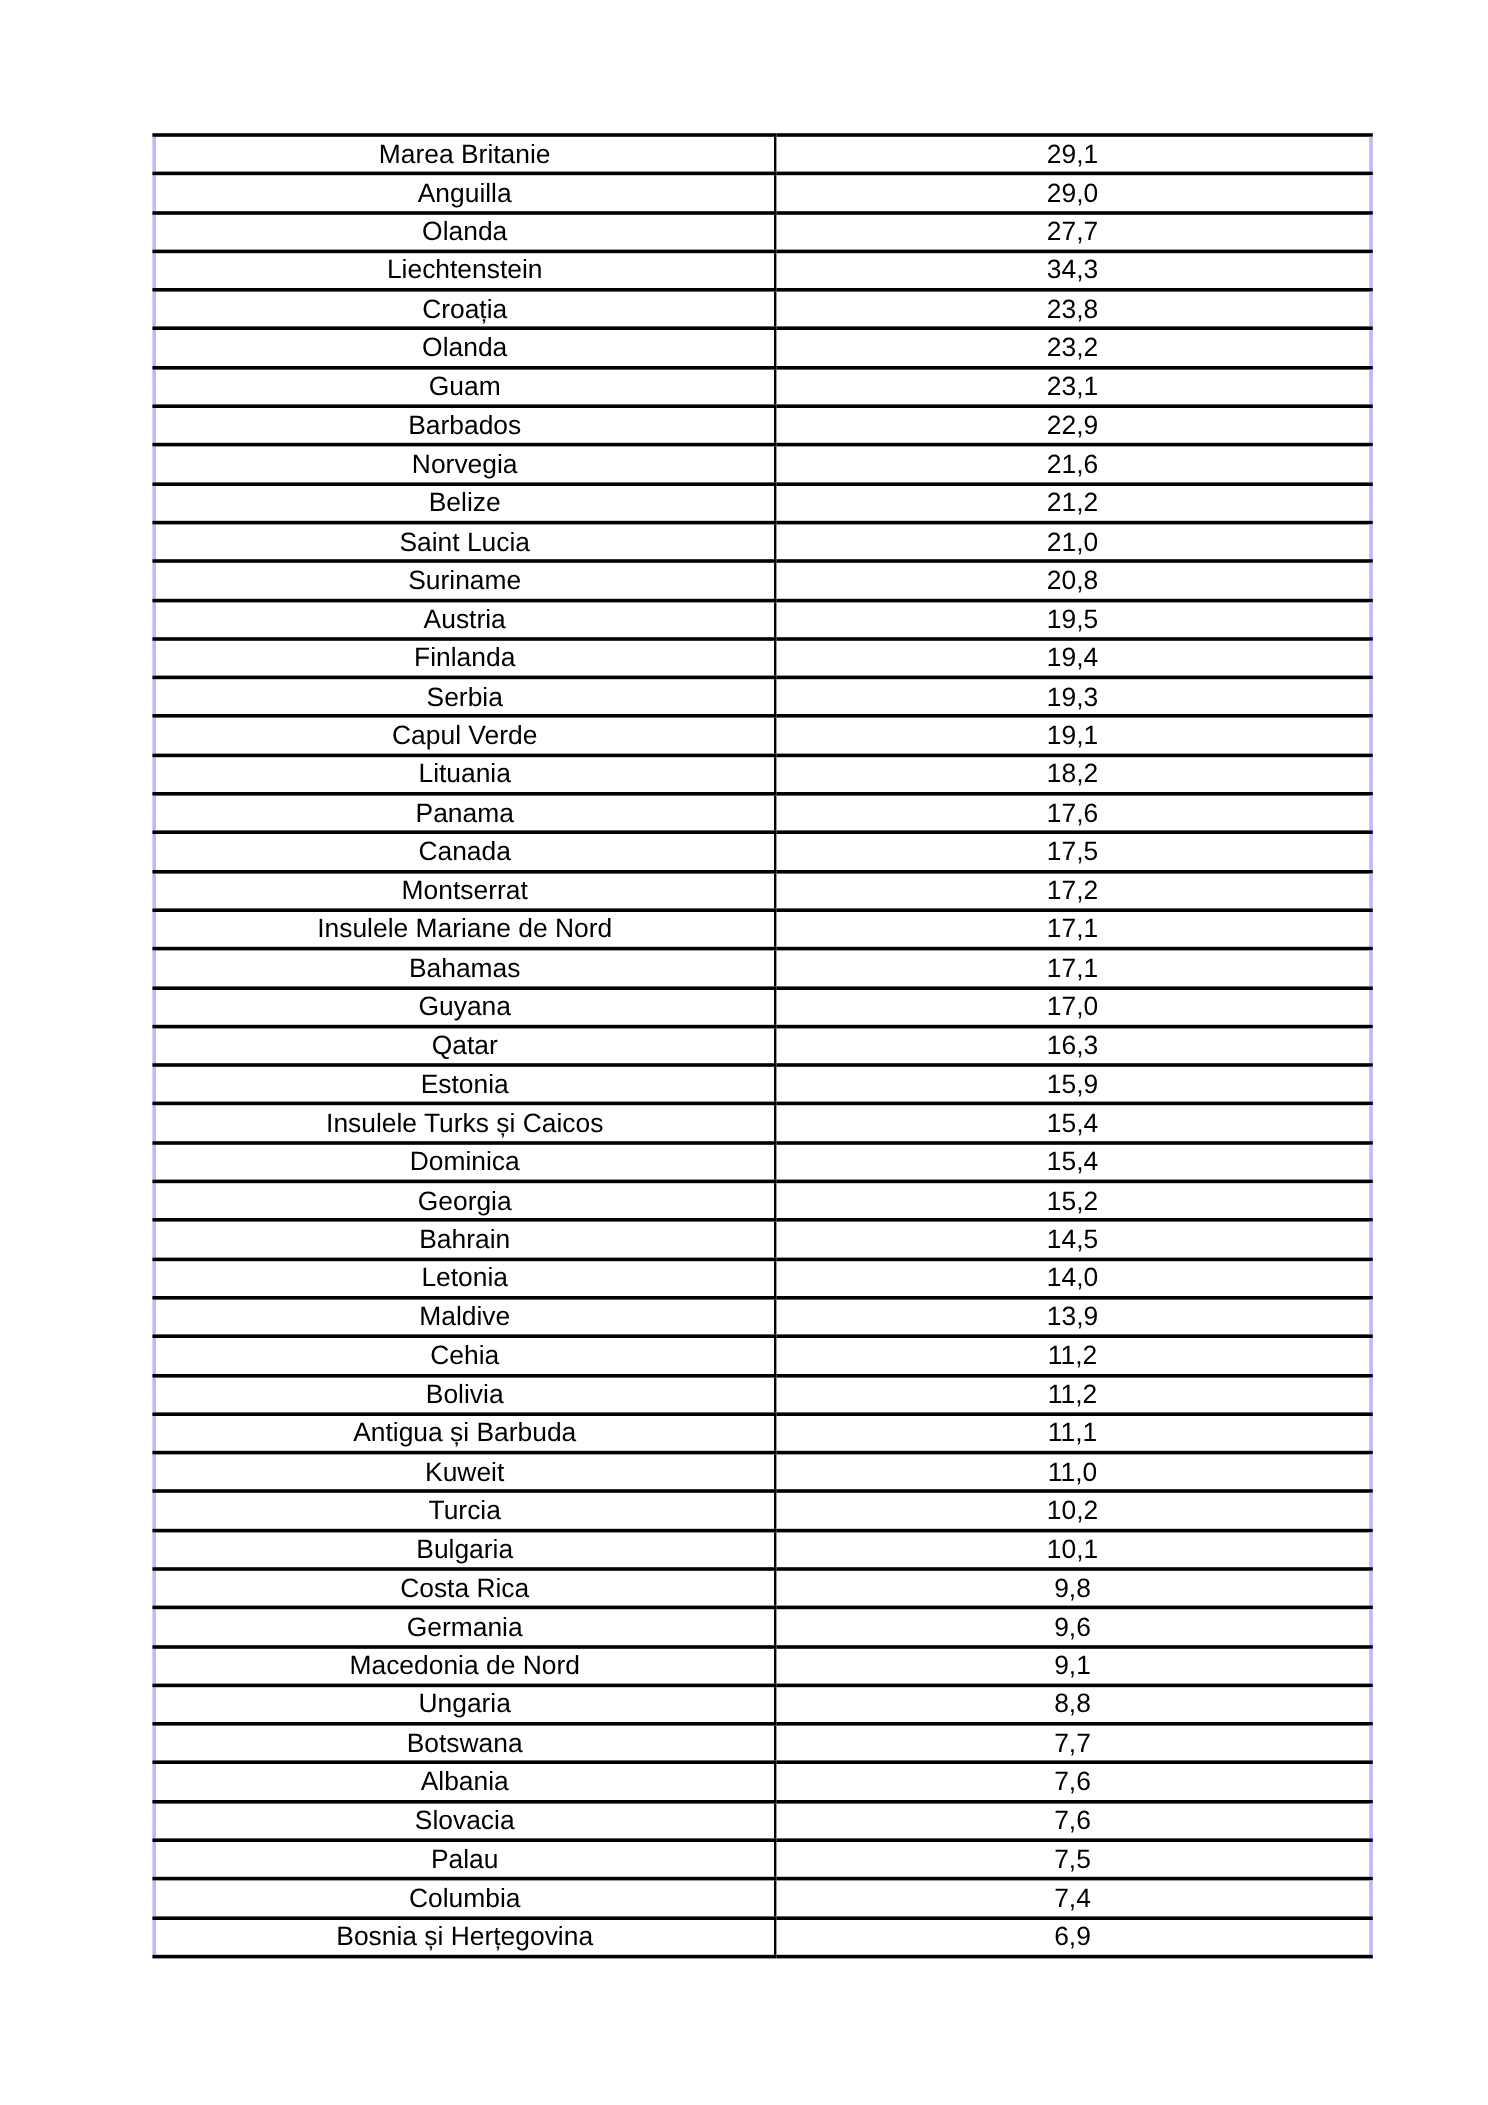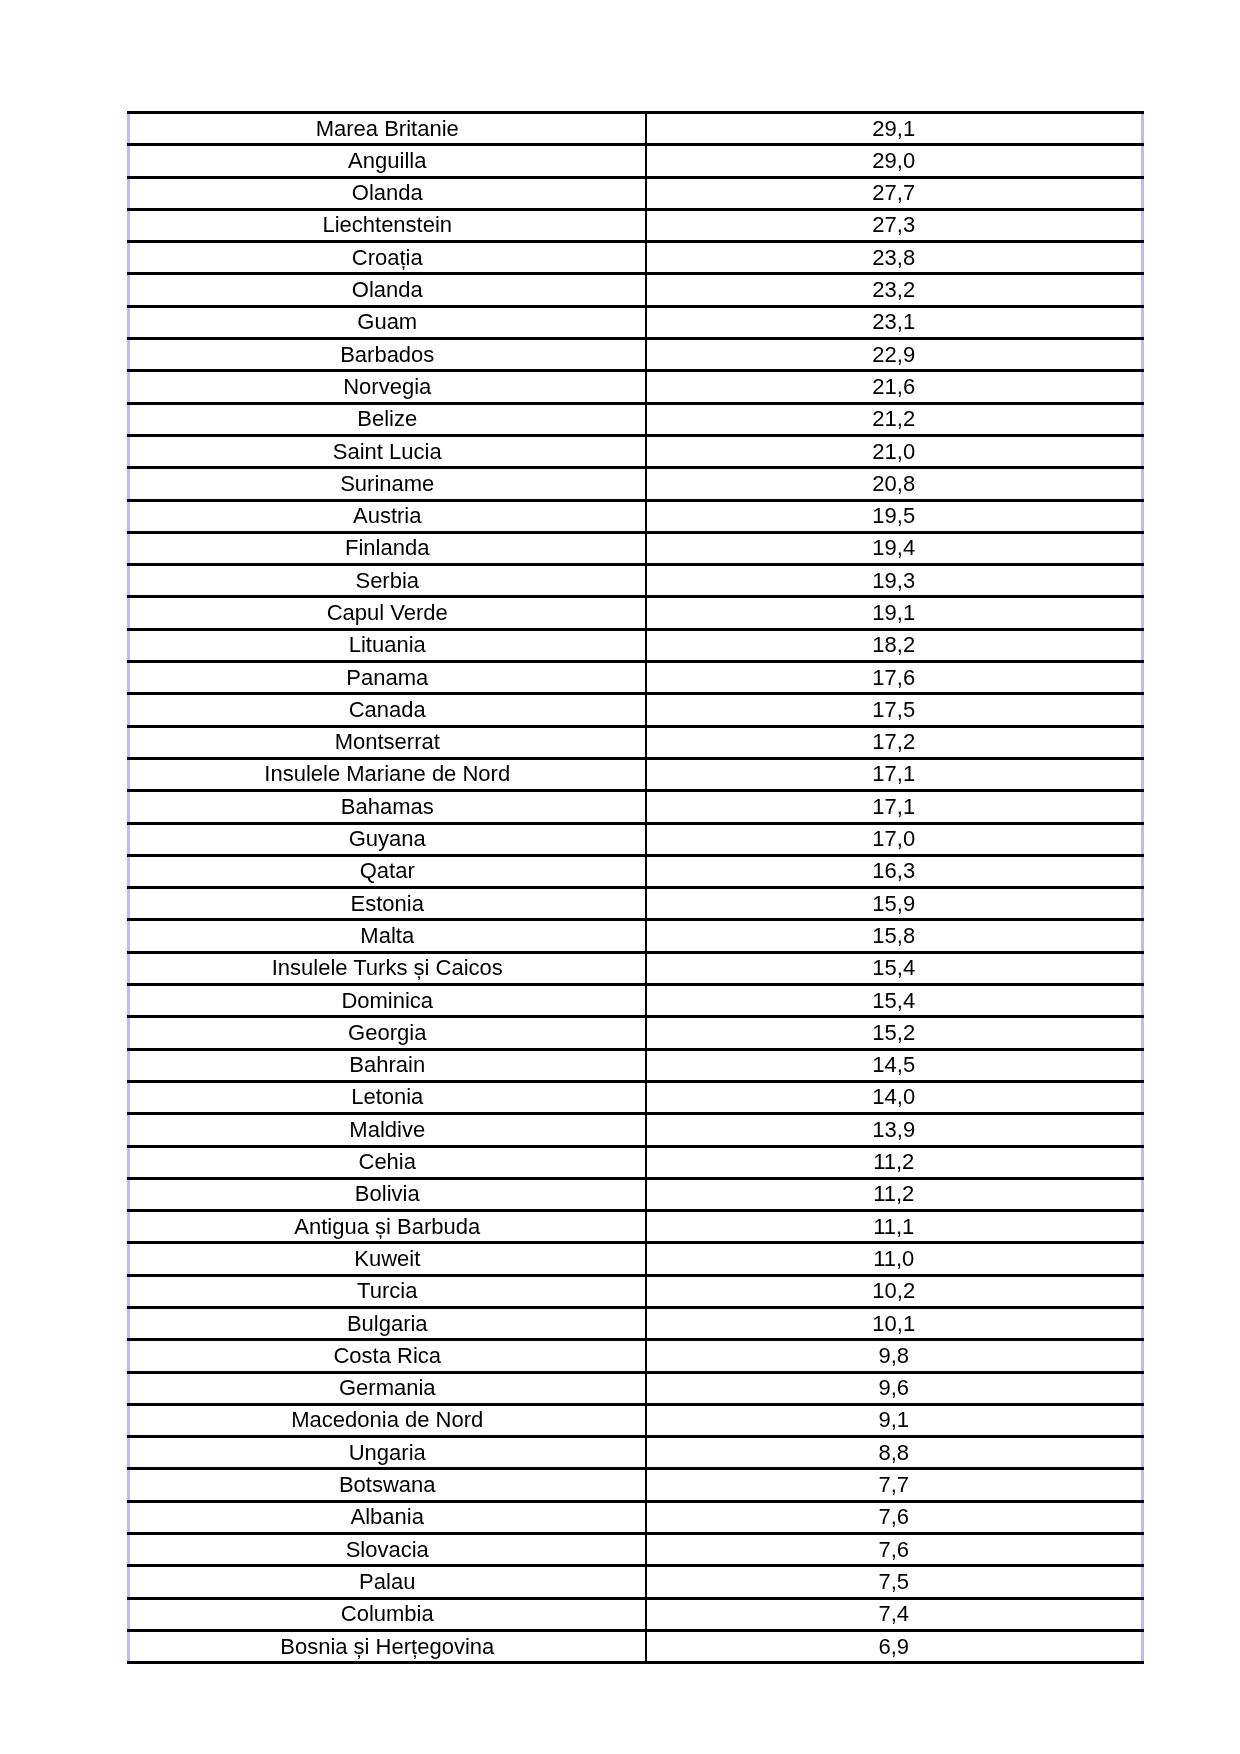--- a/index.html
+++ b/index.html
@@ -67,21 +67,21 @@
     <td>29,0</td>
   </tr>
 
   <tr>
     <td>Olanda</td>
     <td>27,7</td>
   </tr>
 
   <tr>
     <td>Liechtenstein</td>
-    <td>27,3</td>
+    <td>34,3</td>
   </tr>
 
   <tr>
     <td>Croația</td>
     <td>23,8</td>
   </tr>
 
   <tr>
     <td>Olanda</td>
     <td>23,2</td>
@@ -175,24 +175,20 @@
   <tr>
     <td>Qatar</td>
     <td>16,3</td>
   </tr>
 
   <tr>
     <td>Estonia</td>
     <td>15,9</td>
   </tr>
 
-  <tr>
-    <td>Malta</td>
-    <td>15,8</td>
-  </tr>
 
   <tr>
     <td>Insulele Turks și Caicos</td>
     <td>15,4</td>
   </tr>
 
   <tr>
     <td>Dominica</td>
     <td>15,4</td>
   </tr>

